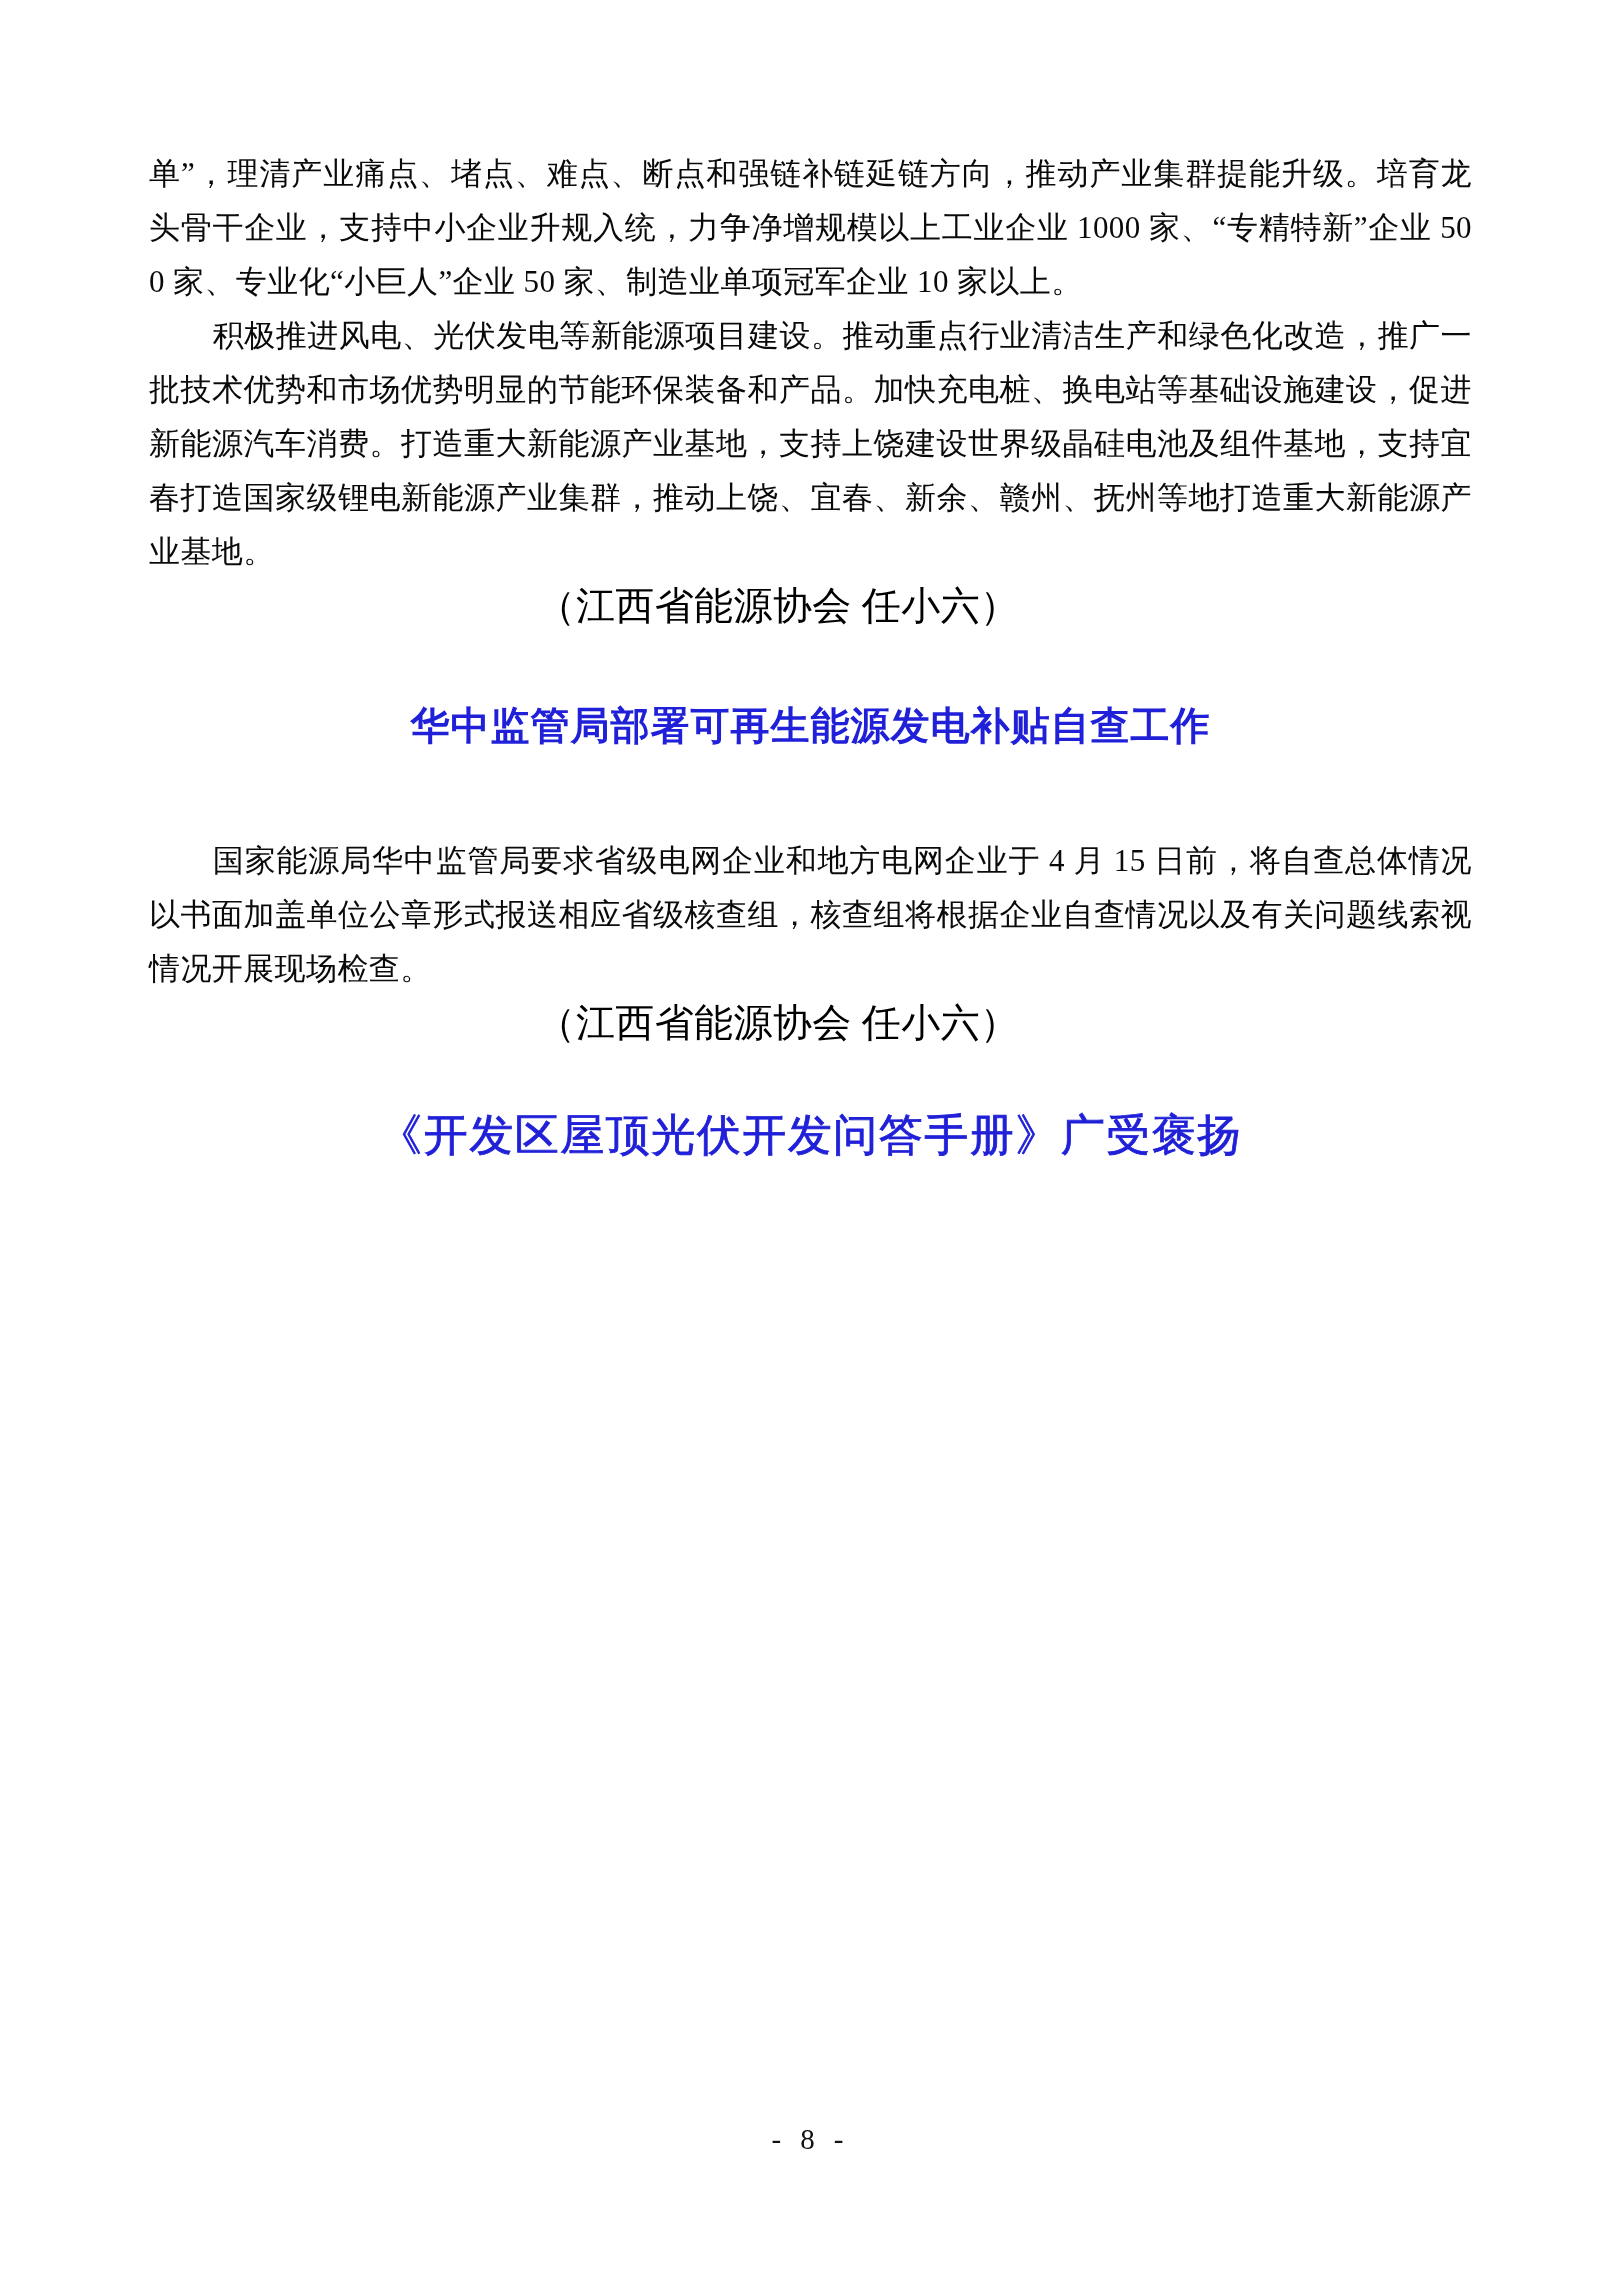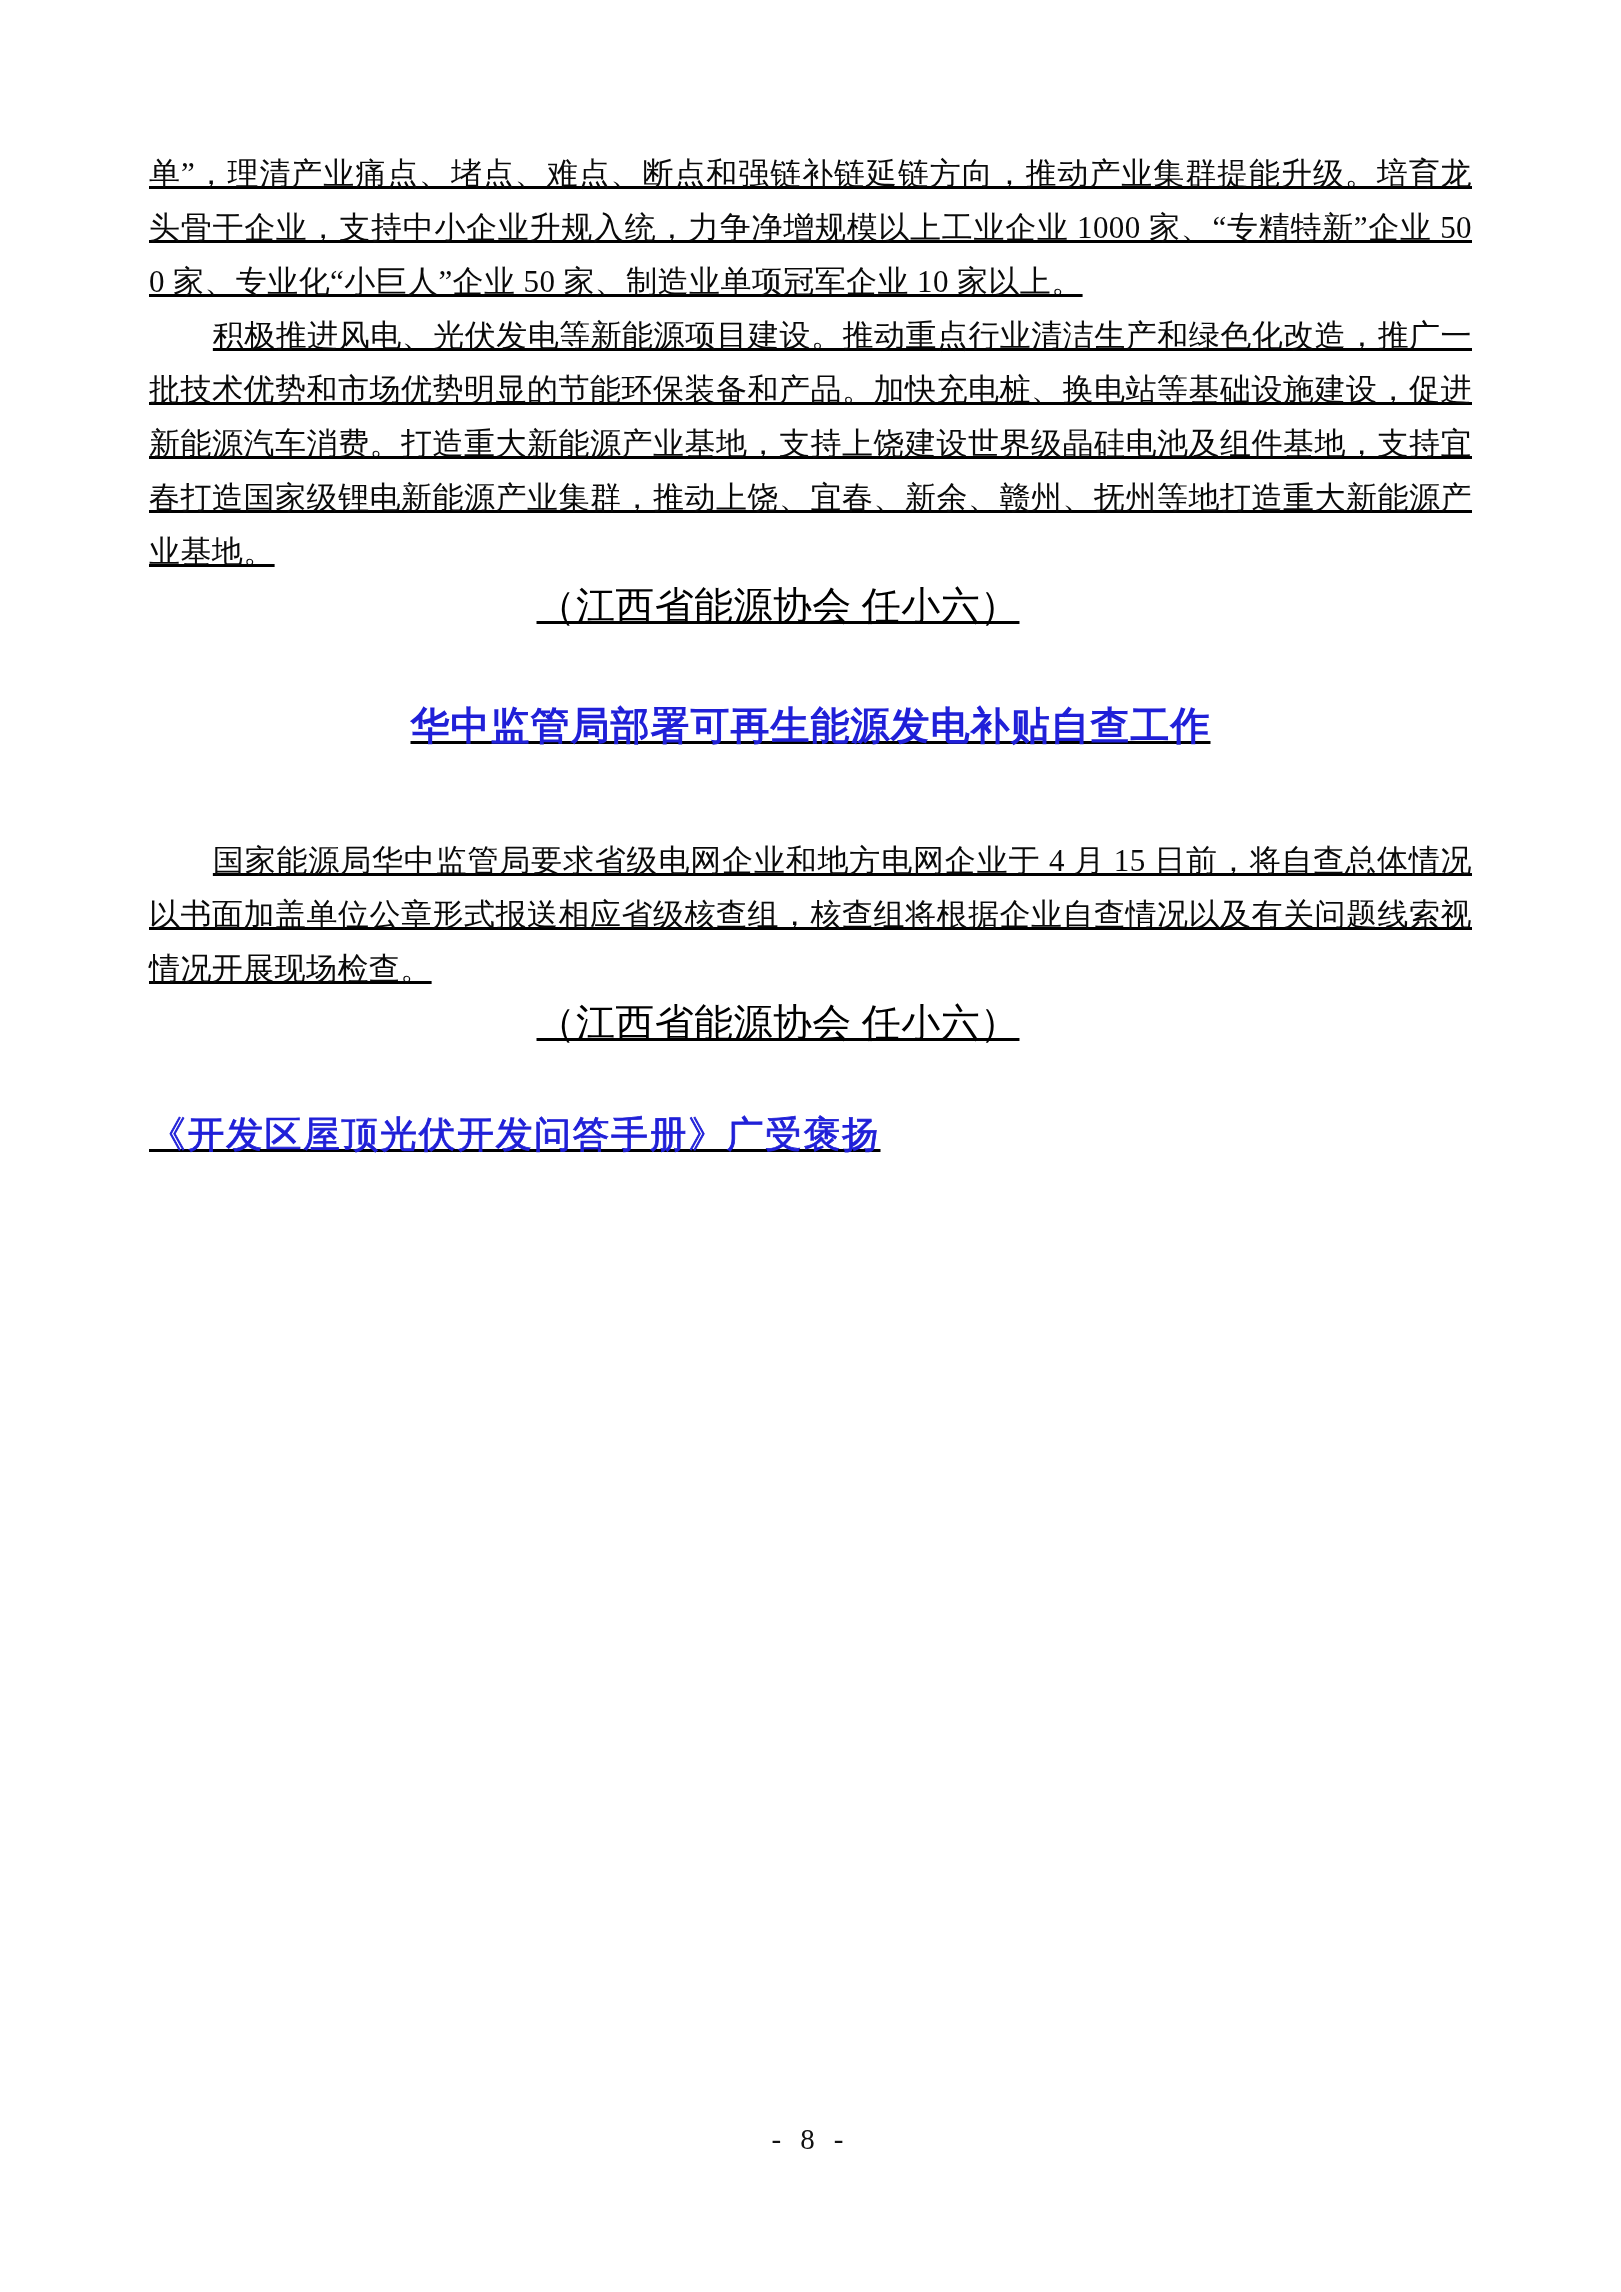--- a/index.html
+++ b/index.html
@@ -18,21 +18,20 @@
     height: 2293px;
     background: #ffffff;
     box-sizing: border-box;
     overflow: hidden;
   }
   .content {
     position: absolute;
     left: 149px;
     top: 147px;
     width: 1323px;
-    text-decoration: underline;
   }
   
   .para {
     font-size: 31px;
     line-height: 54px;
     text-align: justify;
     text-justify: inter-character;
     margin: 0;
     letter-spacing: 0.4px;
     word-break: break-all;
@@ -51,21 +50,22 @@
     text-align: center;
     font-size: 39px;
     line-height: 55px;
     font-weight: bold;
     letter-spacing: 1px;
     margin: 8px;
   }
   .heading-outline {
     font-family: "DejaVu Sans", "Liberation Sans", sans-serif;
     color: #2020d8;
-    font-size: 37px;
+    text-align: center;
+    font-size: 44px;
     line-height: 55px;
     font-weight: normal;
     letter-spacing: 1.5px;
     margin: 0;
     -webkit-text-stroke: 0.8px #2020d8;
   }
   .byline {
     font-size: 39px;
     line-height: 54px;
     text-align: center;

